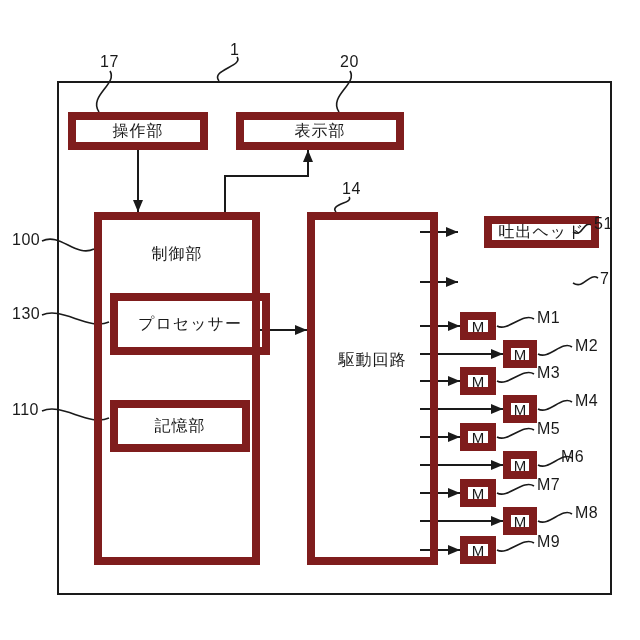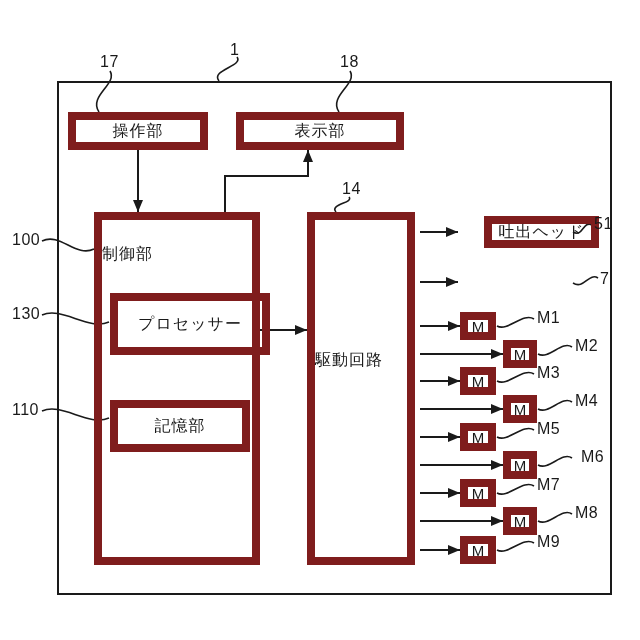--- a/index.html
+++ b/index.html
@@ -12,21 +12,21 @@
   .frame {
     position:absolute; left:57px; top:81px; width:555px; height:514px;
     border:2px solid #1a1a1a; box-sizing:border-box; background:transparent;
   }
   .box {
     position:absolute; border:8px solid #7f1d1d; box-sizing:border-box;
     background:transparent; display:flex; align-items:center; justify-content:center;
     font-size:16px; letter-spacing:1px; white-space:nowrap;
   }
   .tall { display:block; }
-  .tall > span { position:absolute; left:0; right:0; text-align:left; }
+  .tall > span { position:absolute; left:0; right:0; text-align:center; }
   .control-label { top:24px; }
   .drive-label { top:130px; }
   .motor { width:36px; height:28px; font-size:15px; letter-spacing:0; }
   .motor.colB { width:34px; }
   .ref { position:absolute; font-size:16px; letter-spacing:0.5px; white-space:nowrap; }
 </style>
 </head>
 <body>
 
 <div id="canvas">
@@ -89,21 +89,21 @@
   <div class="box tall" style="left:94px;top:212px;width:166px;height:353px">
     <span class="control-label">制御部</span>
   </div>
   <div class="box" style="left:110px;top:293px;width:160px;height:62px">
     <span>プロセッサー</span>
   </div>
   <div class="box" style="left:110px;top:400px;width:140px;height:52px">
     <span>記憶部</span>
   </div>
 
-  <div class="box tall" style="left:307px;top:212px;width:108px;height:353px">
+  <div class="box tall" style="left:307px;top:212px;width:131px;height:353px">
     <span class="drive-label">駆動回路</span>
   </div>
 
   <div class="box" style="left:484px;top:216px;width:115px;height:32px">
     <span>吐出ヘッド</span>
   </div>
 
   <div class="box motor colA" style="left:460px;top:312px">
       <span>M</span>
     </div>
@@ -127,31 +127,31 @@
     </div>
   <div class="box motor colB" style="left:503px;top:507px">
       <span>M</span>
     </div>
   <div class="box motor colA" style="left:460px;top:536px">
       <span>M</span>
     </div>
 
   <div class="ref" style="left:230px;top:41px">1</div>
   <div class="ref" style="left:100px;top:53px">17</div>
-  <div class="ref" style="left:340px;top:53px">18</div>
+  <div class="ref" style="left:340px;top:53px">20</div>
   <div class="ref" style="left:342px;top:180px">14</div>
   <div class="ref" style="left:12px;top:231px">100</div>
   <div class="ref" style="left:12px;top:305px">130</div>
   <div class="ref" style="left:12px;top:401px">110</div>
   <div class="ref" style="left:594px;top:215px">51</div>
   <div class="ref" style="left:600px;top:270px">7</div>
 
   <div class="ref" style="left:537px;top:309px">M1</div>
   <div class="ref" style="left:575px;top:337px">M2</div>
   <div class="ref" style="left:537px;top:364px">M3</div>
   <div class="ref" style="left:575px;top:392px">M4</div>
   <div class="ref" style="left:537px;top:420px">M5</div>
-  <div class="ref" style="left:581px;top:448px">M6</div>
+  <div class="ref" style="left:561px;top:448px">M6</div>
   <div class="ref" style="left:537px;top:476px">M7</div>
   <div class="ref" style="left:575px;top:504px">M8</div>
   <div class="ref" style="left:537px;top:533px">M9</div>
 
 </div>
 
 </body></html>

